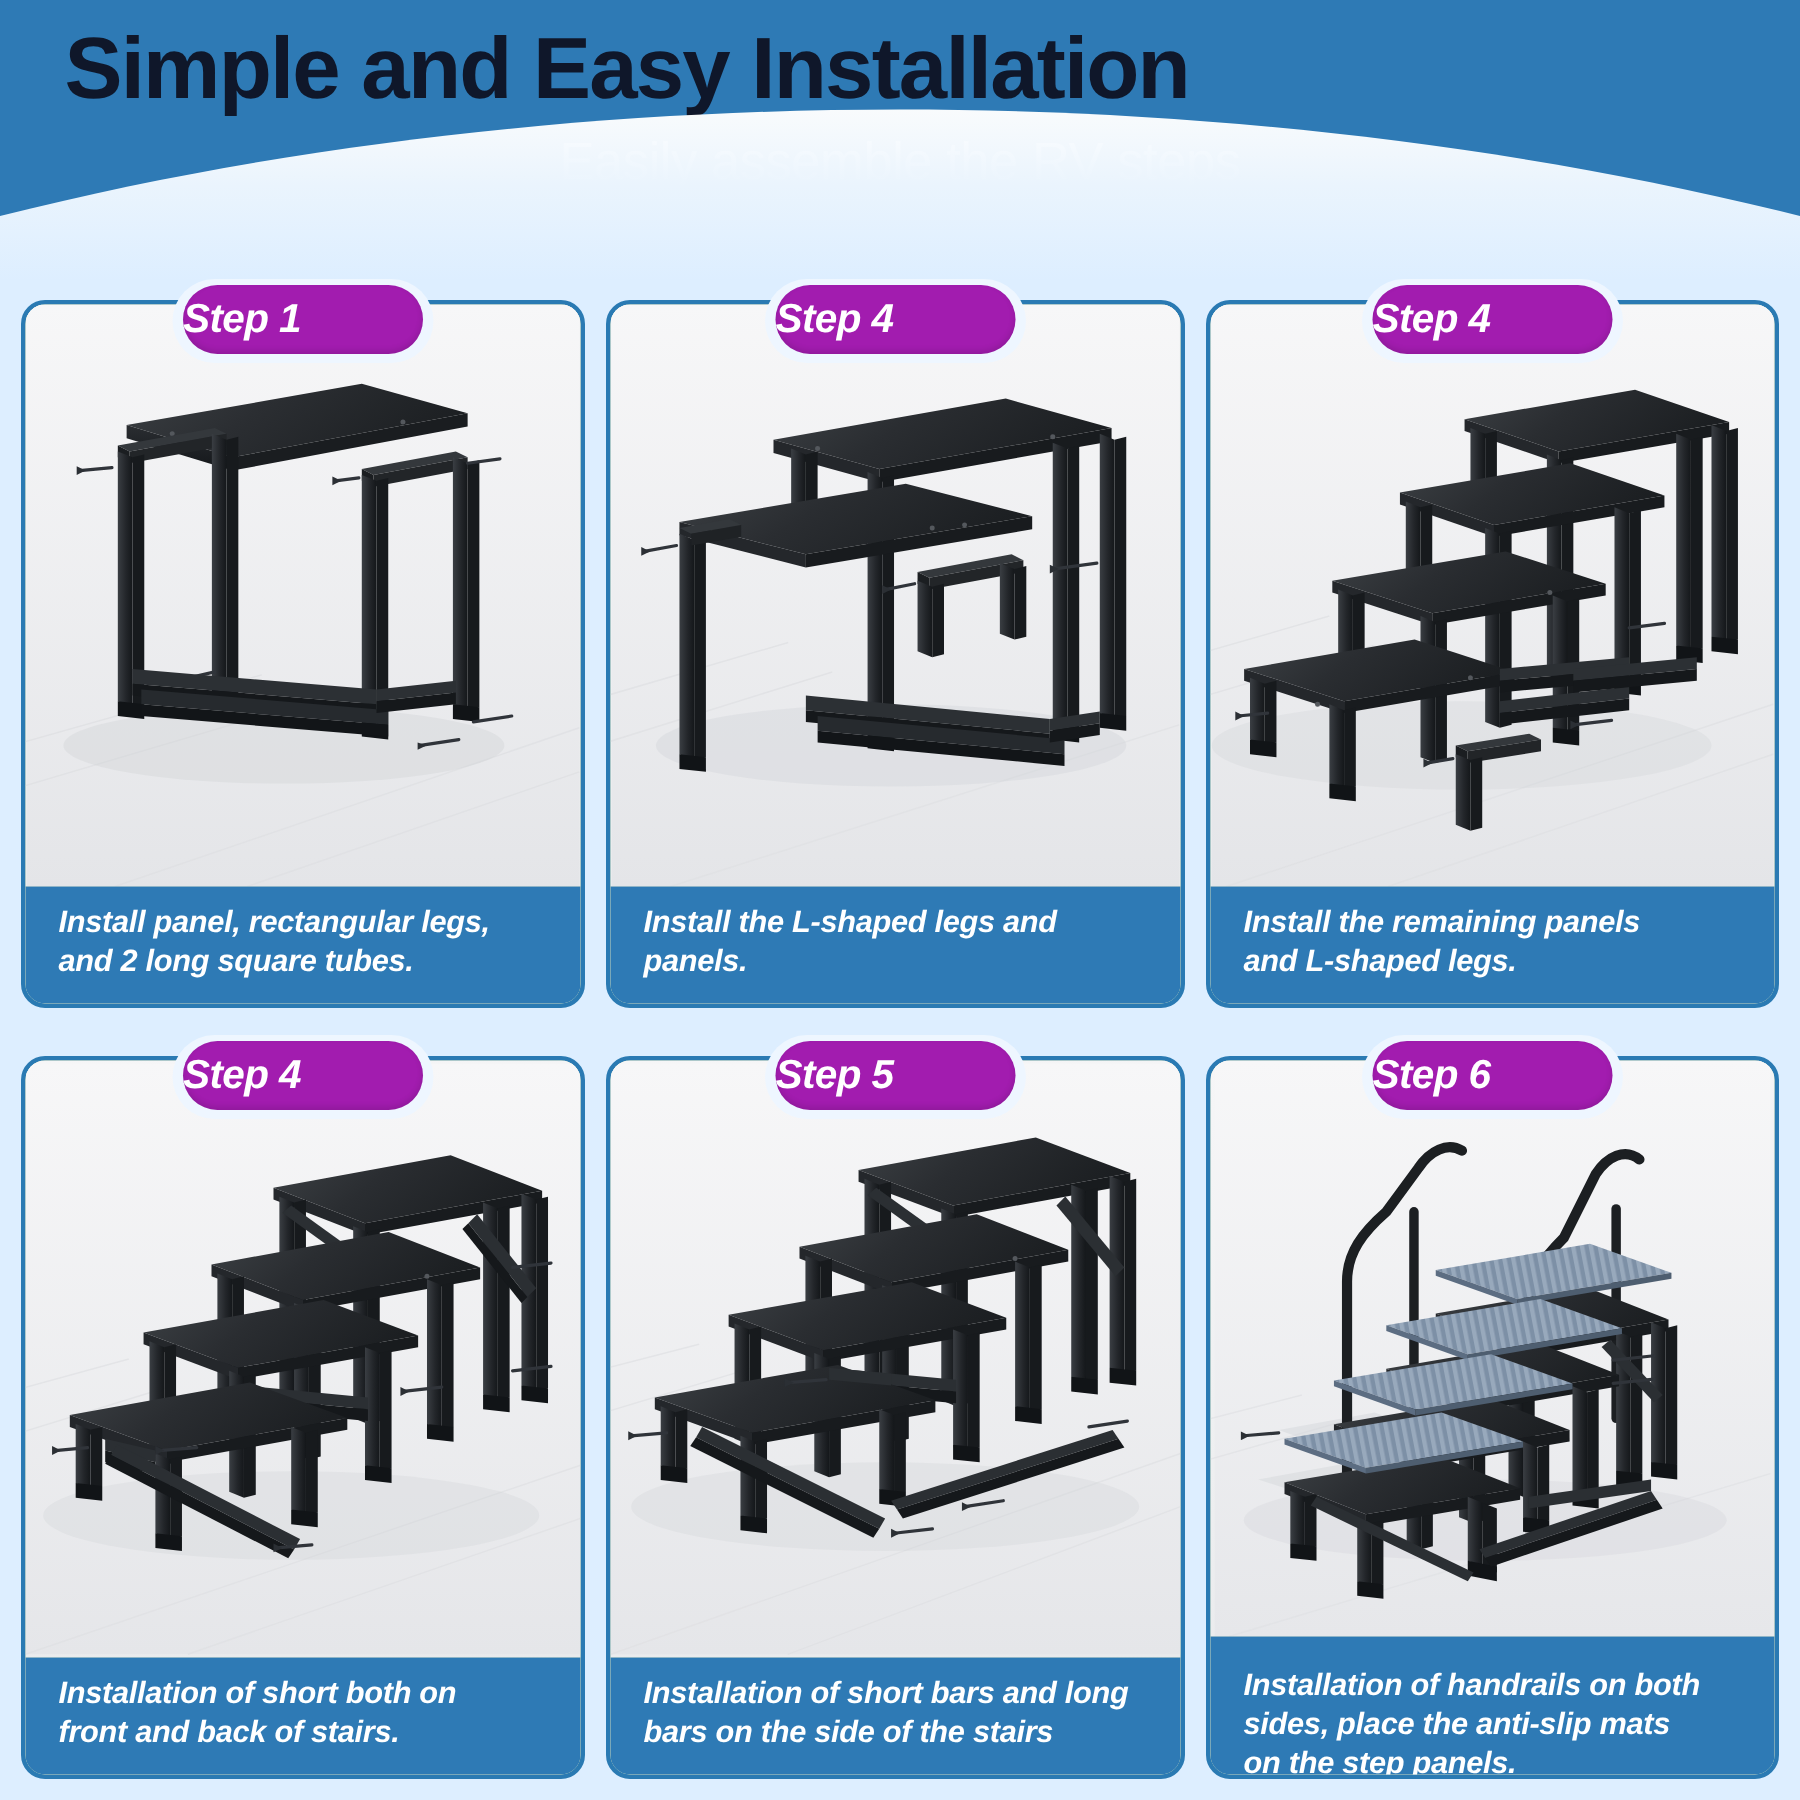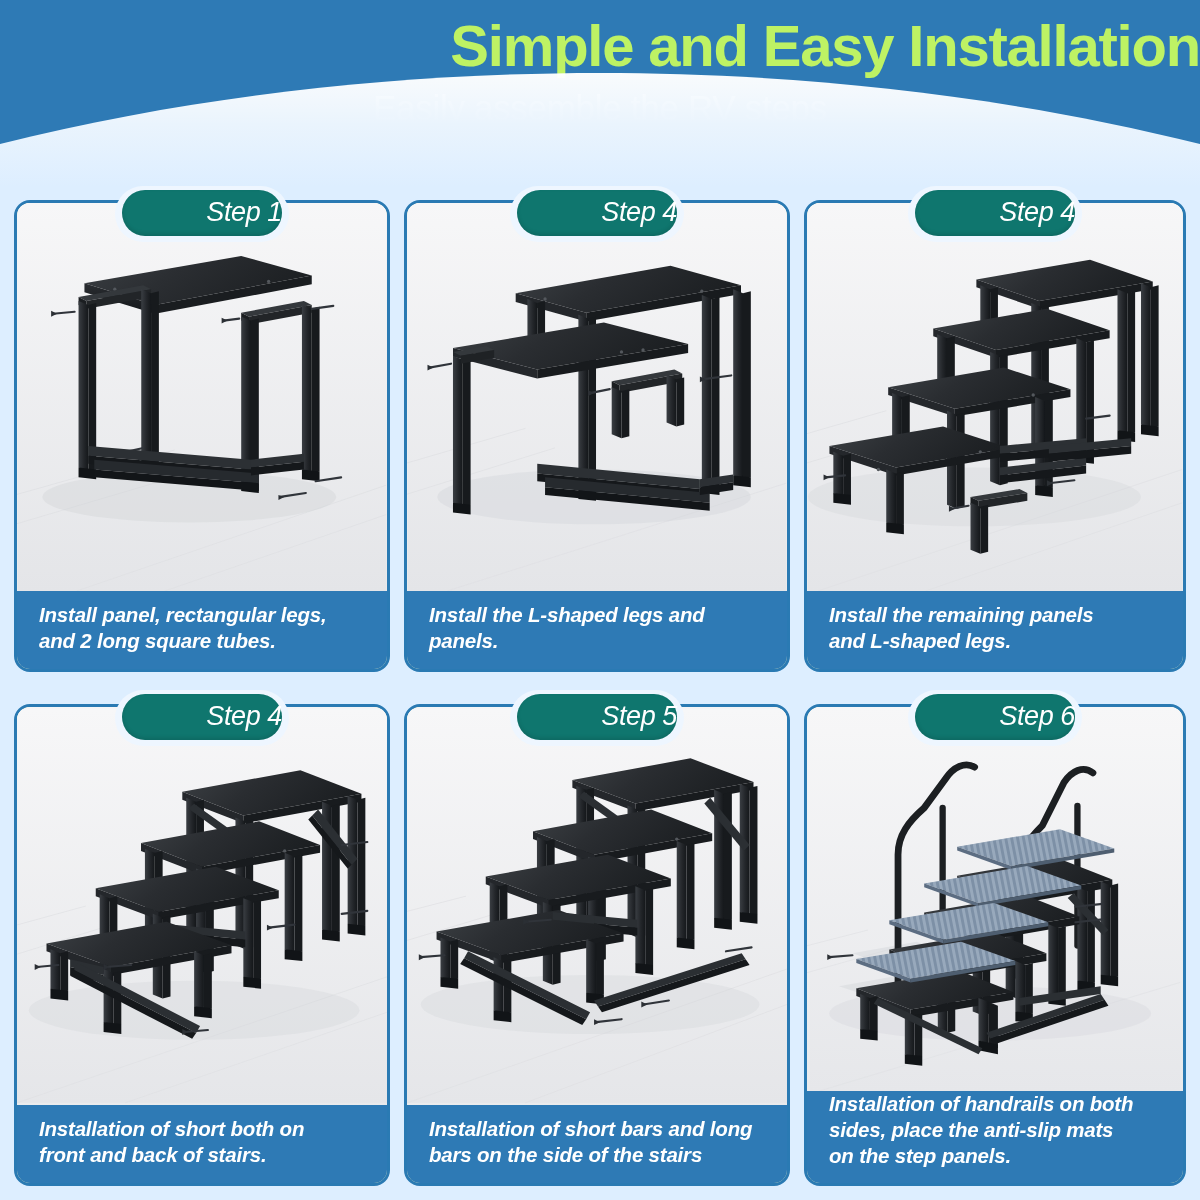--- a/index.html
+++ b/index.html
@@ -15,24 +15,25 @@
   #header {
     position:absolute; left:0; top:0; width:1200px; height:186px;
     background:#2e7ab5;
     overflow:hidden;
   }
   #header-curve {
     position:absolute; left:-140px; bottom:-1px; width:1480px; height:120px;
   }
   #title {
     position:absolute; left:0; top:12px; width:1200px;
-    text-align:right;
-    font-size:58px; font-weight:bold; color:#bef264;
+    text-align:left;
+    font-size:58px; font-weight:bold; color:#0f172a;
     letter-spacing:-1.2px;
     font-family:"Liberation Sans", sans-serif;
+    padding-left:43px;
   }
   #subtitle {
     position:absolute; left:0; top:88px; width:1200px;
     text-align:center;
     font-size:35px; font-weight:normal; color:#ffffff;
     letter-spacing:-0.3px;
   }
 
   
   #grid {
@@ -58,37 +59,37 @@
   .caption {
     position:absolute; left:0; right:0; bottom:0; height:78px;
     background:#2e7ab5;
     color:#ffffff;
     font-style:italic; font-weight:bold;
     font-size:20.5px; line-height:26px;
     letter-spacing:-0.2px;
     padding:11px 16px 0 22px;
     white-space:pre-line;
   }
-  .caption.tall { height:92px; padding-top:0; }
+  .caption.tall { height:92px; padding-top:20px; }
 
   
   .badge-wrap {
     position:absolute; top:0; left:50%; transform:translateX(-50%);
     z-index:5;
     padding:4px 7px 6px 7px;
     background:#eef6ff;
     border-radius:30px;
   }
   .badge {
     width:160px; height:46px;
-    background:#0f766e;
+    background:#a21caf;
     border-radius:23px;
     color:#fff;
-    font-size:27px; font-weight:normal; font-style:italic;
-    text-align:right; line-height:45px;
+    font-size:27px; font-weight:bold; font-style:italic;
+    text-align:left; line-height:45px;
     letter-spacing:-0.4px;
     box-shadow:inset 0 -2px 4px rgba(0,0,0,0.12);
   }
 </style>
 </head>
 <body>
 
 <div id="header">
   <div id="title">Simple and Easy Installation</div>
   <div id="subtitle">Easily assemble the RV steps</div>

